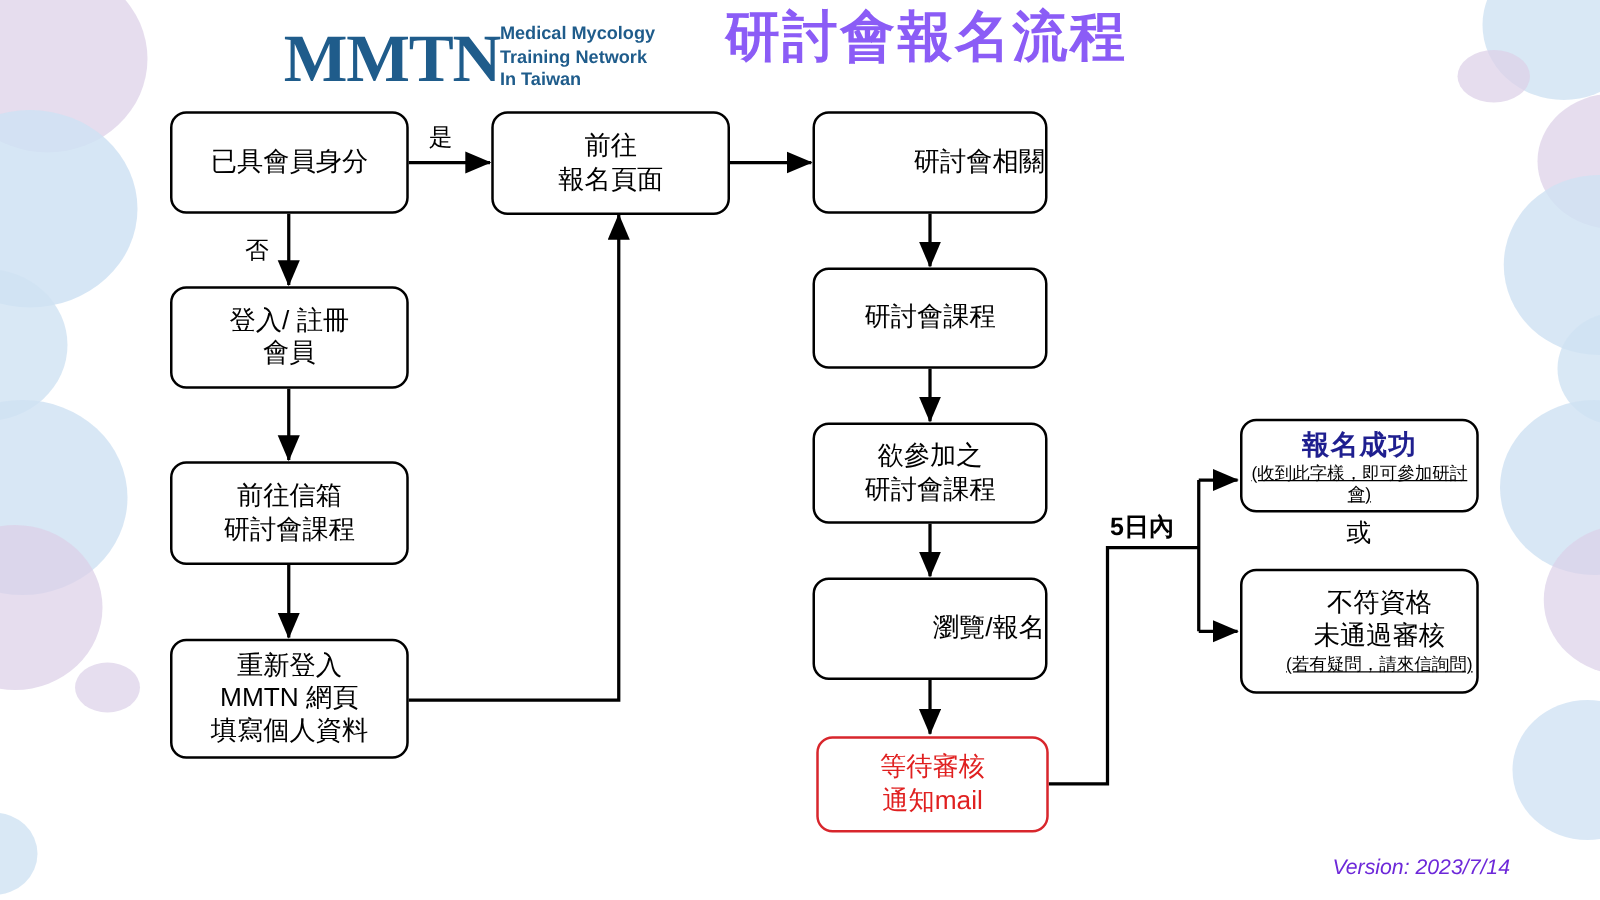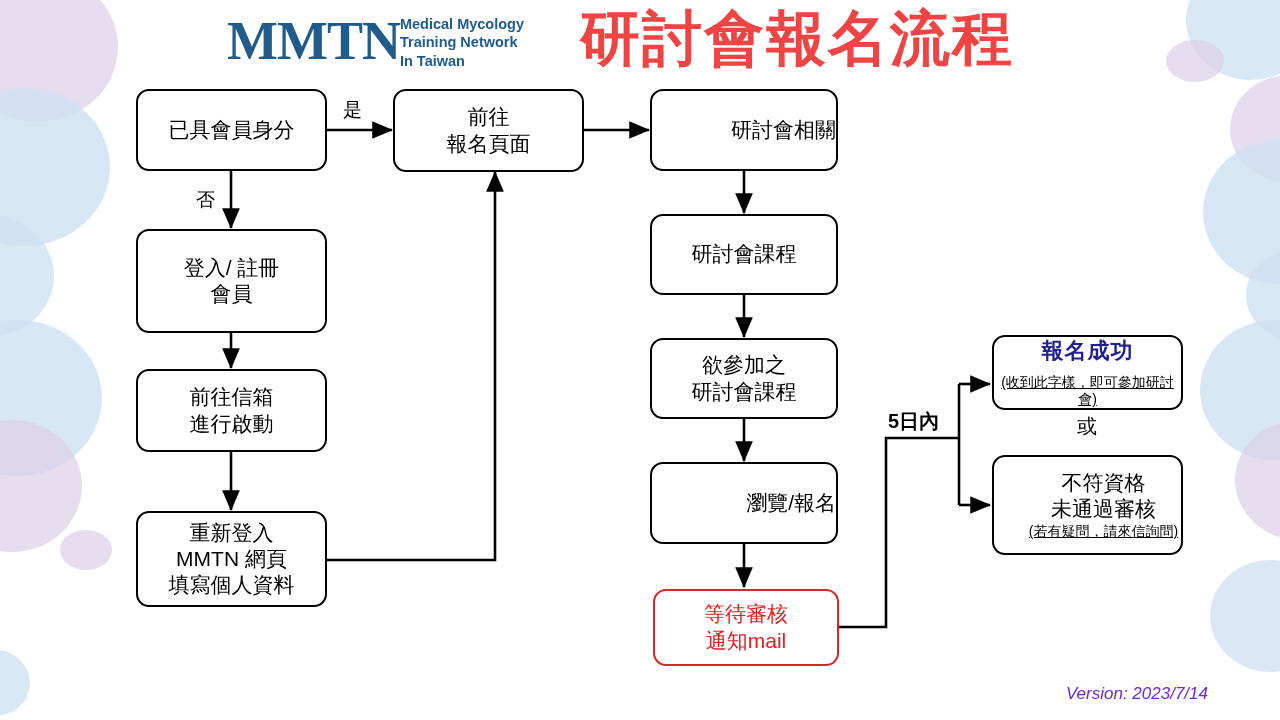--- a/index.html
+++ b/index.html
@@ -9,36 +9,36 @@
     font-family:"Liberation Sans","DejaVu Sans",sans-serif;
     overflow:hidden;
     position:relative;
   }
   #stage{position:absolute;left:0;top:0;width:1280px;height:720px;}
 
   
   .blob{position:absolute;border-radius:50%;pointer-events:none;}
 
   
-  #logo{position:absolute;left:227px;top:8px;width:340px;height:66px;display:flex;align-items:center;}
+  #logo{position:absolute;left:227px;top:8px;width:340px;height:66px;display:flex;align-items:flex-end;}
   #logo-mark{
     font-family:"Liberation Serif","DejaVu Serif",serif;
     font-weight:bold;font-size:54px;letter-spacing:-1px;
     color:#1F5C8B;line-height:1;
   }
   #logo-sub{
     color:#1F5C8B;
     font-size:14.5px;line-height:1.28;font-weight:600;
     white-space:pre-line;padding-top:3px;
   }
 
   
   #title{
     position:absolute;left:580px;top:6px;
-    font-size:60px;font-weight:bold;color:#ef4444;
+    font-size:44px;font-weight:bold;color:#8b5cf6;
     letter-spacing:2px;line-height:1.1;white-space:nowrap;
   }
 
   
   .node{
     position:absolute;
     box-sizing:border-box;
     border:2.4px solid #000;
     border-radius:13px;
     background:#ffffff;
@@ -146,28 +146,28 @@
 
   <div class="node" style="left:136px;top:89px;width:191px;height:82px;">
     <span>已具會員身分</span>
   </div>
 
   <div class="node" style="left:393px;top:89px;width:191px;height:83px;">
     <span>前往
 報名頁面</span>
   </div>
 
-  <div class="node" style="left:136px;top:229px;width:191px;height:104px;">
+  <div class="node" style="left:136px;top:229px;width:191px;height:82px;">
     <span>登入/ 註冊
 會員</span>
   </div>
 
   <div class="node" style="left:136px;top:369px;width:191px;height:83px;">
     <span>前往信箱
-進行啟動</span>
+研討會課程</span>
   </div>
 
   <div class="node" style="left:136px;top:511px;width:191px;height:96px;">
     <span>重新登入
 MMTN 網頁
 填寫個人資料</span>
   </div>
 
   <div class="node" style="left:650px;top:89px;width:188px;height:82px;align-items:flex-end;">
     <span>研討會相關</span>
@@ -184,21 +184,21 @@
 
   <div class="node" style="left:650px;top:462px;width:188px;height:82px;align-items:flex-end;">
     <span>瀏覽/報名</span>
   </div>
 
   <div class="node red" style="left:653px;top:589px;width:186px;height:77px;">
     <span>等待審核
 通知mail</span>
   </div>
 
-  <div class="node" style="left:992px;top:335px;width:191px;height:75px;justify-content:space-between;">
+  <div class="node" style="left:992px;top:335px;width:191px;height:75px;">
     <span class="hl">報名成功</span>
     <span class="note">(收到此字樣，即可參加研討會)</span>
   </div>
 
   <div class="node" style="left:992px;top:455px;width:191px;height:100px;padding-left:32px;">
     <span>不符資格
 未通過審核</span>
     <span class="note">(若有疑問，請來信詢問)</span>
   </div>
 

